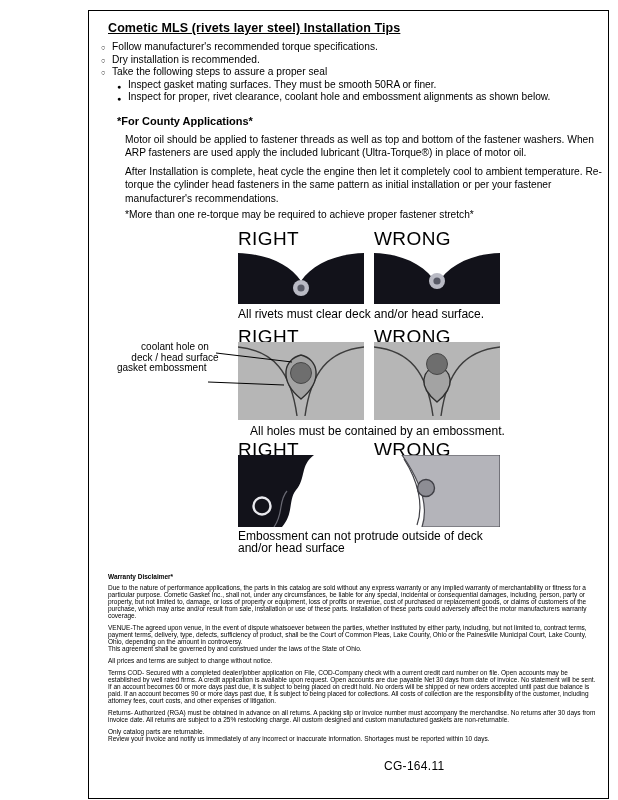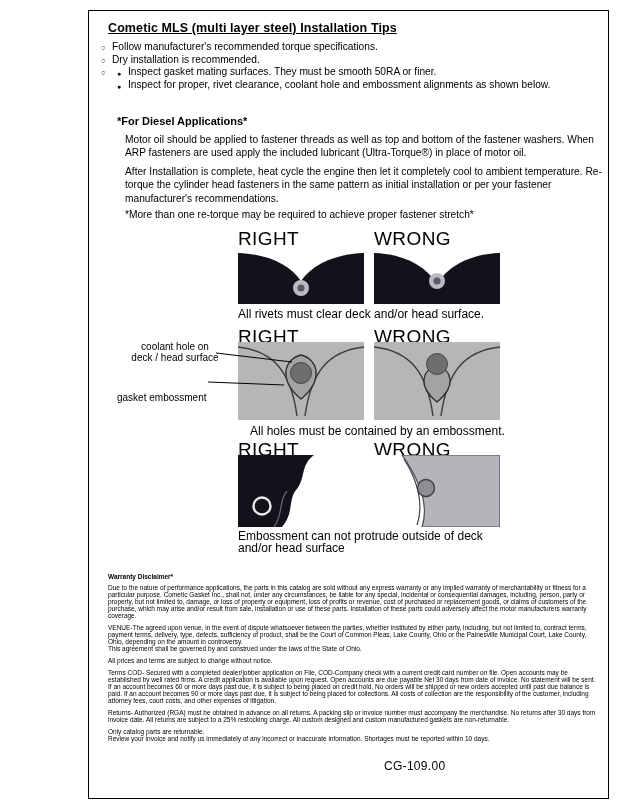--- a/index.html
+++ b/index.html
@@ -31,46 +31,46 @@
   .row3-h { top:439px; } .row3-img { top:455px; }
   .dg-img svg { display:block; }
 
   .caption { left:238px; font-size:12px; line-height:12.4px; }
   .cap1 { top:308px; width:280px; }
   .cap2 { top:425px; width:280px;margin-left:12px; }
   .cap3 { top:530px; width:246px; }
 
   .annot { font-size:10px; line-height:11px; }
   .annot-coolant { left:130px; top:341px; width:90px; text-align:center; }
-  .annot-emboss { left:117px; top:392px; }
+  .annot-emboss { left:117px; top:362px; }
   .annot-lines { left:186px; top:340px; }
 
   .disclaimer { left:108px; top:573px; width:490px; font-size:6.5px; line-height:7px; }
   .d-head { font-weight:bold; margin-bottom:4px; }
   .d-para { margin-bottom:5px; }
   .d-para.tight { margin-bottom:0; }
 
   .footer { left:384px; top:759px; font-size:12px; letter-spacing:.3px; }
 </style>
 </head>
 <body>
 
 <div class="frame"></div>
 
-<div class="abs title">Cometic MLS (multi layer steel) Installation Tips</div>
+<div class="abs title">Cometic MLS (rivets layer steel) Installation Tips</div>
 
 <div class="abs tips">
   <div class="tip"><span class="mark">○</span><span>Follow manufacturer's recommended torque specifications.</span></div>
   <div class="tip"><span class="mark">○</span><span>Dry installation is recommended.</span></div>
-  <div class="tip"><span class="mark">○</span></div>
+  <div class="tip"><span class="mark">○</span><span>Take the following steps to assure a proper seal</span></div>
   <div class="tip sub"><span class="mark">●</span><span>Inspect gasket mating surfaces.  They must be smooth 50RA or finer.</span></div>
   <div class="tip sub"><span class="mark">●</span><span>Inspect for proper, rivet clearance, coolant hole and embossment alignments as shown below.</span></div>
 </div>
 
-<div class="abs diesel-head">*For Diesel Applications*</div>
+<div class="abs diesel-head">*For County Applications*</div>
 <div class="abs para p1">Motor oil should be applied to fastener threads as well as top and bottom of the fastener washers. When ARP fasteners are used apply the included lubricant (Ultra-Torque®) in place of motor oil.</div>
 <div class="abs para p2">After Installation is complete, heat cycle the engine then let it completely cool to ambient temperature. Re-torque the cylinder head fasteners in the same pattern as initial installation or per your fastener manufacturer's recommendations.</div>
 <div class="abs para note">*More than one re-torque may be required to achieve proper fastener stretch*</div>
 
 <div class="abs dg-header col-l row1-h">RIGHT</div>
 <div class="abs dg-header col-r row1-h">WRONG</div>
 <div class="abs dg-img col-l row1-img">
   <svg width="126" height="58" viewBox="0 0 126 58">
     <rect width="126" height="58" fill="#12121a"></rect>
     <path d="M0 0 H126 V7 C96 8 74 19 63 35 C52 19 30 8 0 7 Z" fill="#ffffff"></path>
@@ -144,13 +144,13 @@
   <div class="d-para">Due to the nature of performance applications, the parts in this catalog are sold without any express warranty or any implied warranty of merchantability or fitness for a particular purpose.  Cometic Gasket Inc., shall not, under any circumstances, be liable for any special, incidental or consequential damages, including, person, party or property, but not limited to, damage, or loss of property or equipment, loss of profits or revenue, cost of purchased or replacement goods, or claims of customers of the purchase, which may arise and/or result from sale, installation or use of these parts.  Installation of these parts could adversely affect the motor manufacturers warranty coverage.</div>
   <div class="d-para tight">VENUE-The agreed upon venue, in the event of dispute whatsoever between the parties, whether instituted by either party, including, but not limited to, contract terms, payment terms, delivery, type, defects, sufficiency of product, shall be the Court of Common Pleas, Lake County, Ohio or the Painesville Municipal Court, Lake County, Ohio, depending on the amount in controversy.</div>
   <div class="d-para">This agreement shall be governed by and construed under the laws of the State of Ohio.</div>
   <div class="d-para">All prices and terms are subject to change without notice.</div>
   <div class="d-para">Terms COD- Secured with a completed dealer/jobber application on File, COD-Company check with a current credit card number on file.  Open accounts may be established by well rated firms.  A credit application is available upon request.  Open accounts are due payable Net 30 days from date of invoice.  No statement will be sent.  If an account becomes 60 or more days past due, it is subject to being placed on credit hold.  No orders will be shipped or new orders accepted until past due balance is paid.  If an account becomes 90 or more days past due, it is subject to being placed for collections.  All costs of collection are the responsibility of the customer, including attorney fees, court costs, and other expenses of litigation.</div>
   <div class="d-para">Returns- Authorized (RGA) must be obtained in advance on all returns.  A packing slip or invoice number must accompany the merchandise.  No returns after 30 days from invoice date.  All returns are subject to a 25% restocking charge.  All custom designed and custom manufactured gaskets are non-returnable.</div>
   <div class="d-para tight">Only catalog parts are returnable.</div>
   <div class="d-para">Review your invoice and notify us immediately of any incorrect or inaccurate information.  Shortages must be reported within 10 days.</div>
 </div>
 
-<div class="abs footer">CG-109.00</div>
+<div class="abs footer">CG-164.11</div>
 
 </body></html>

